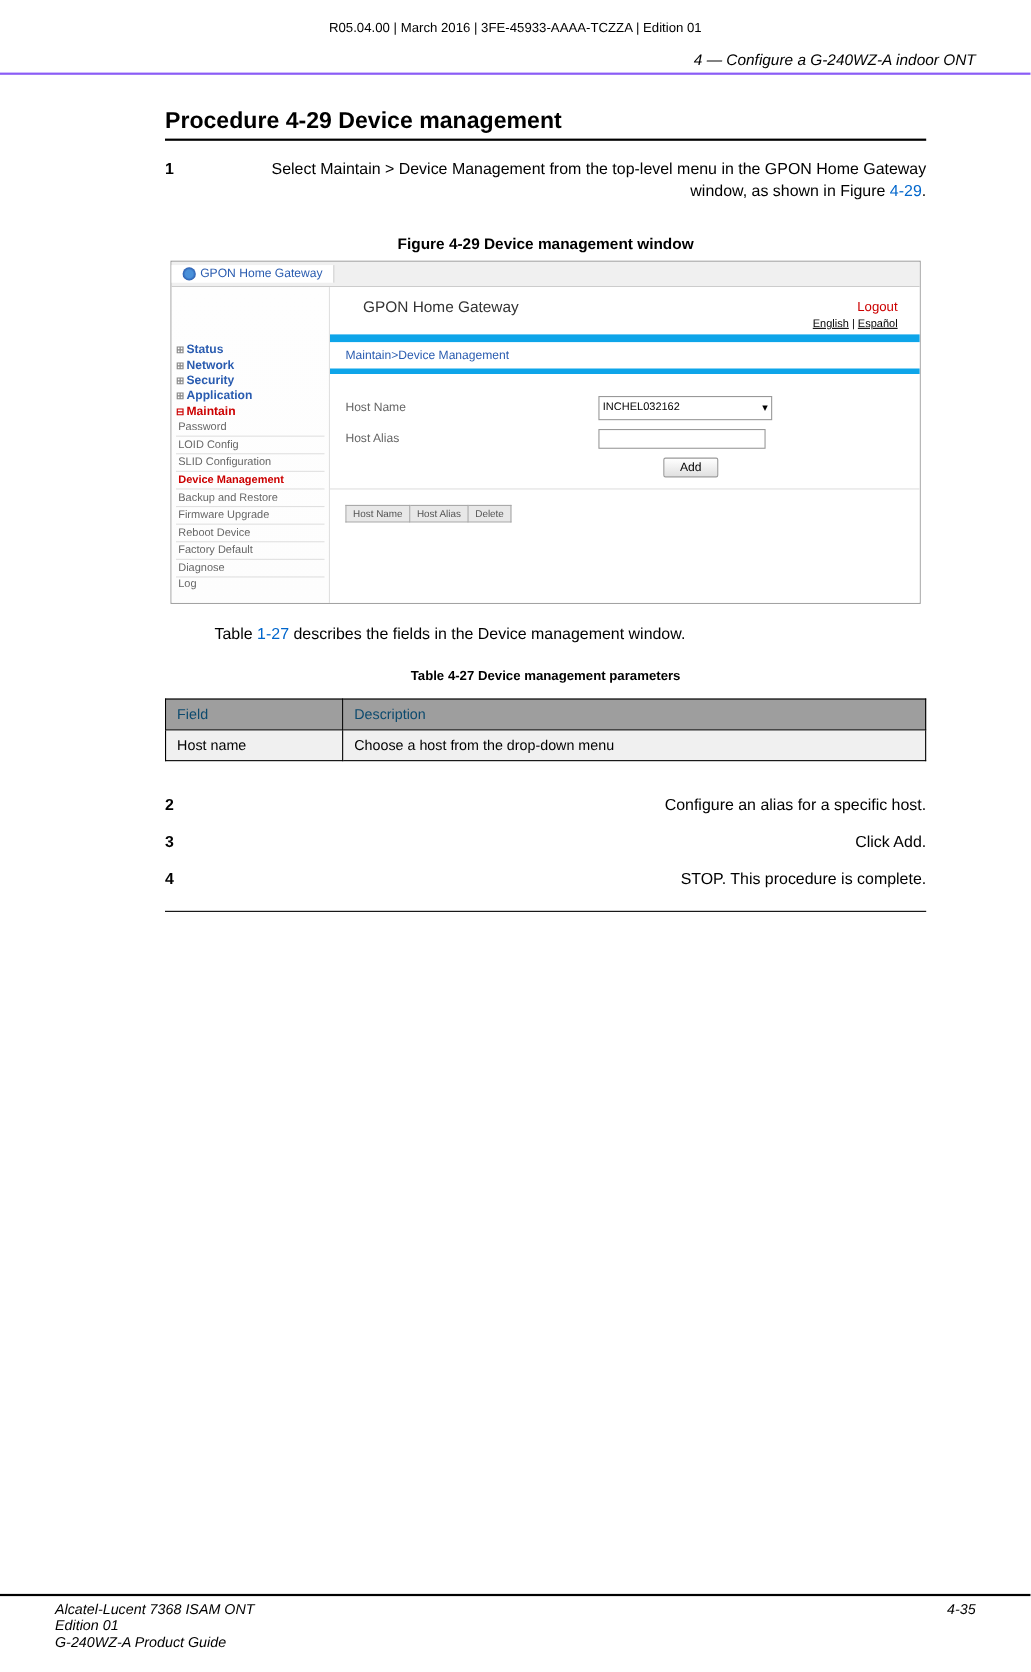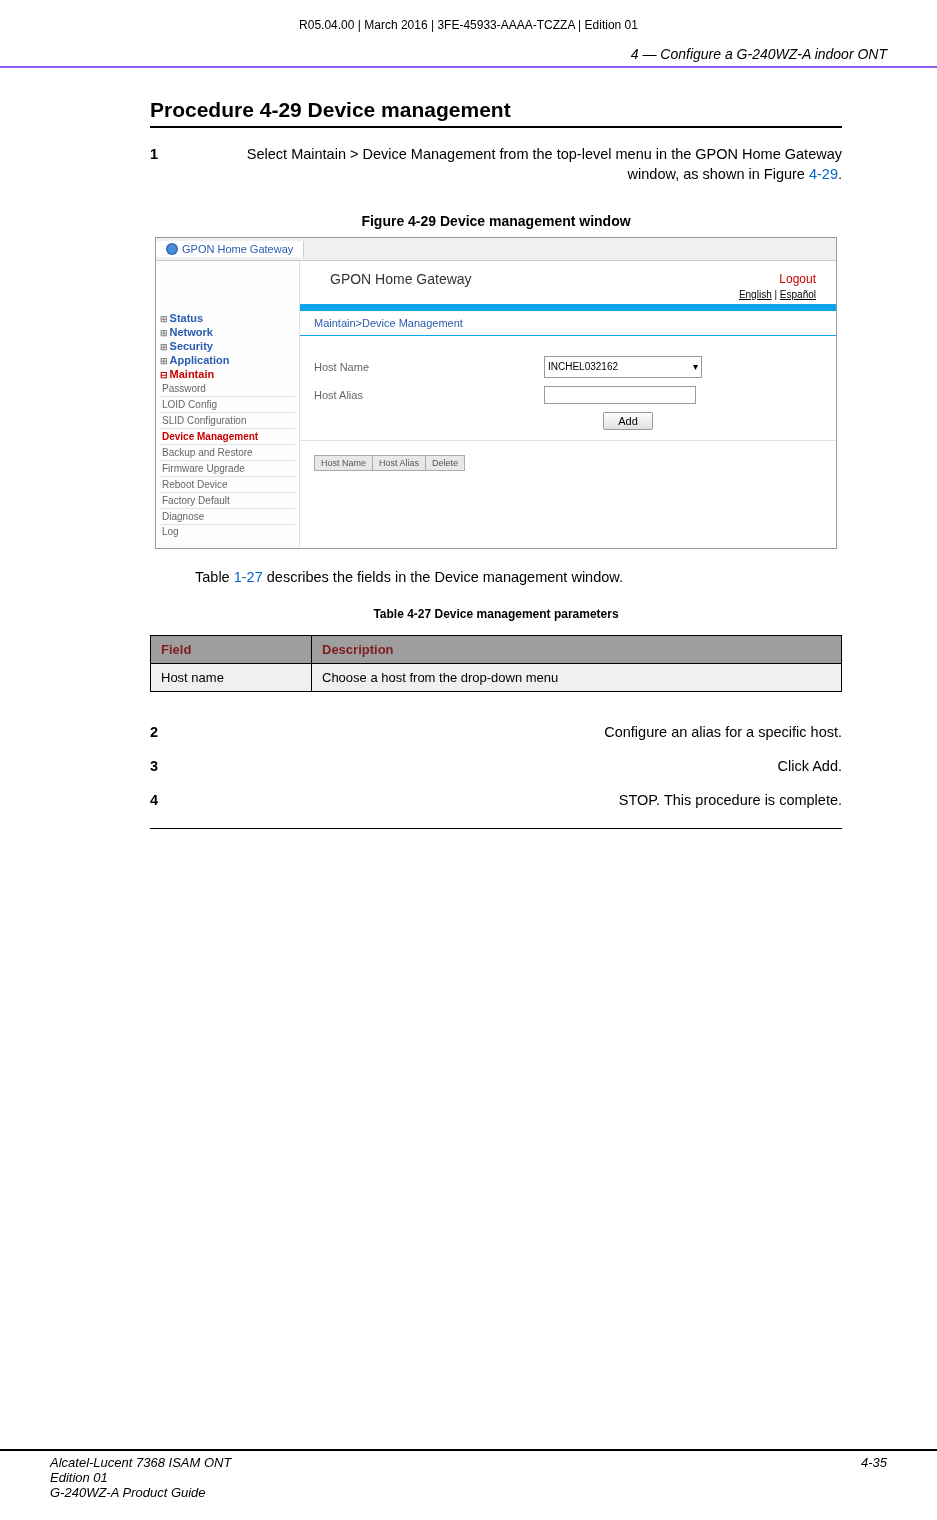--- a/index.html
+++ b/index.html
@@ -150,21 +150,21 @@
     .lang-row .sep {
       text-decoration: none;
     }
     .lang-row span {
       text-decoration: underline;
     }
     .breadcrumb-line {
       color: #2a5cb0;
       font-size: 11px;
       padding: 6px 14px;
-      border-bottom: 1px solid #0ea5e9;
+      border-bottom: 5px solid #0ea5e9;
     }
     .form-area {
       padding: 20px 14px 10px 14px;
       border-bottom: 1px solid #e0e0e0;
     }
     .form-row {
       display: flex;
       align-items: center;
       margin-bottom: 8px;
     }
@@ -220,25 +220,25 @@
       font-size: 14.5px;
     }
     .param-table {
       width: 100%;
       border-collapse: collapse;
       font-size: 13px;
       margin-bottom: 30px;
     }
     .param-table th {
       background: #9e9e9e;
-      color: #7f1d1d;
+      color: #0c4a6e;
       text-align: left;
       padding: 6px 10px;
       border: 1px solid #000;
-      font-weight: bold;
+      font-weight: normal;
     }
     .param-table td {
       background: #f0f0f0;
       padding: 6px 10px;
       border: 1px solid #000;
     }
     .param-table td:first-child {
       width: 140px;
     }
     .end-rule {

